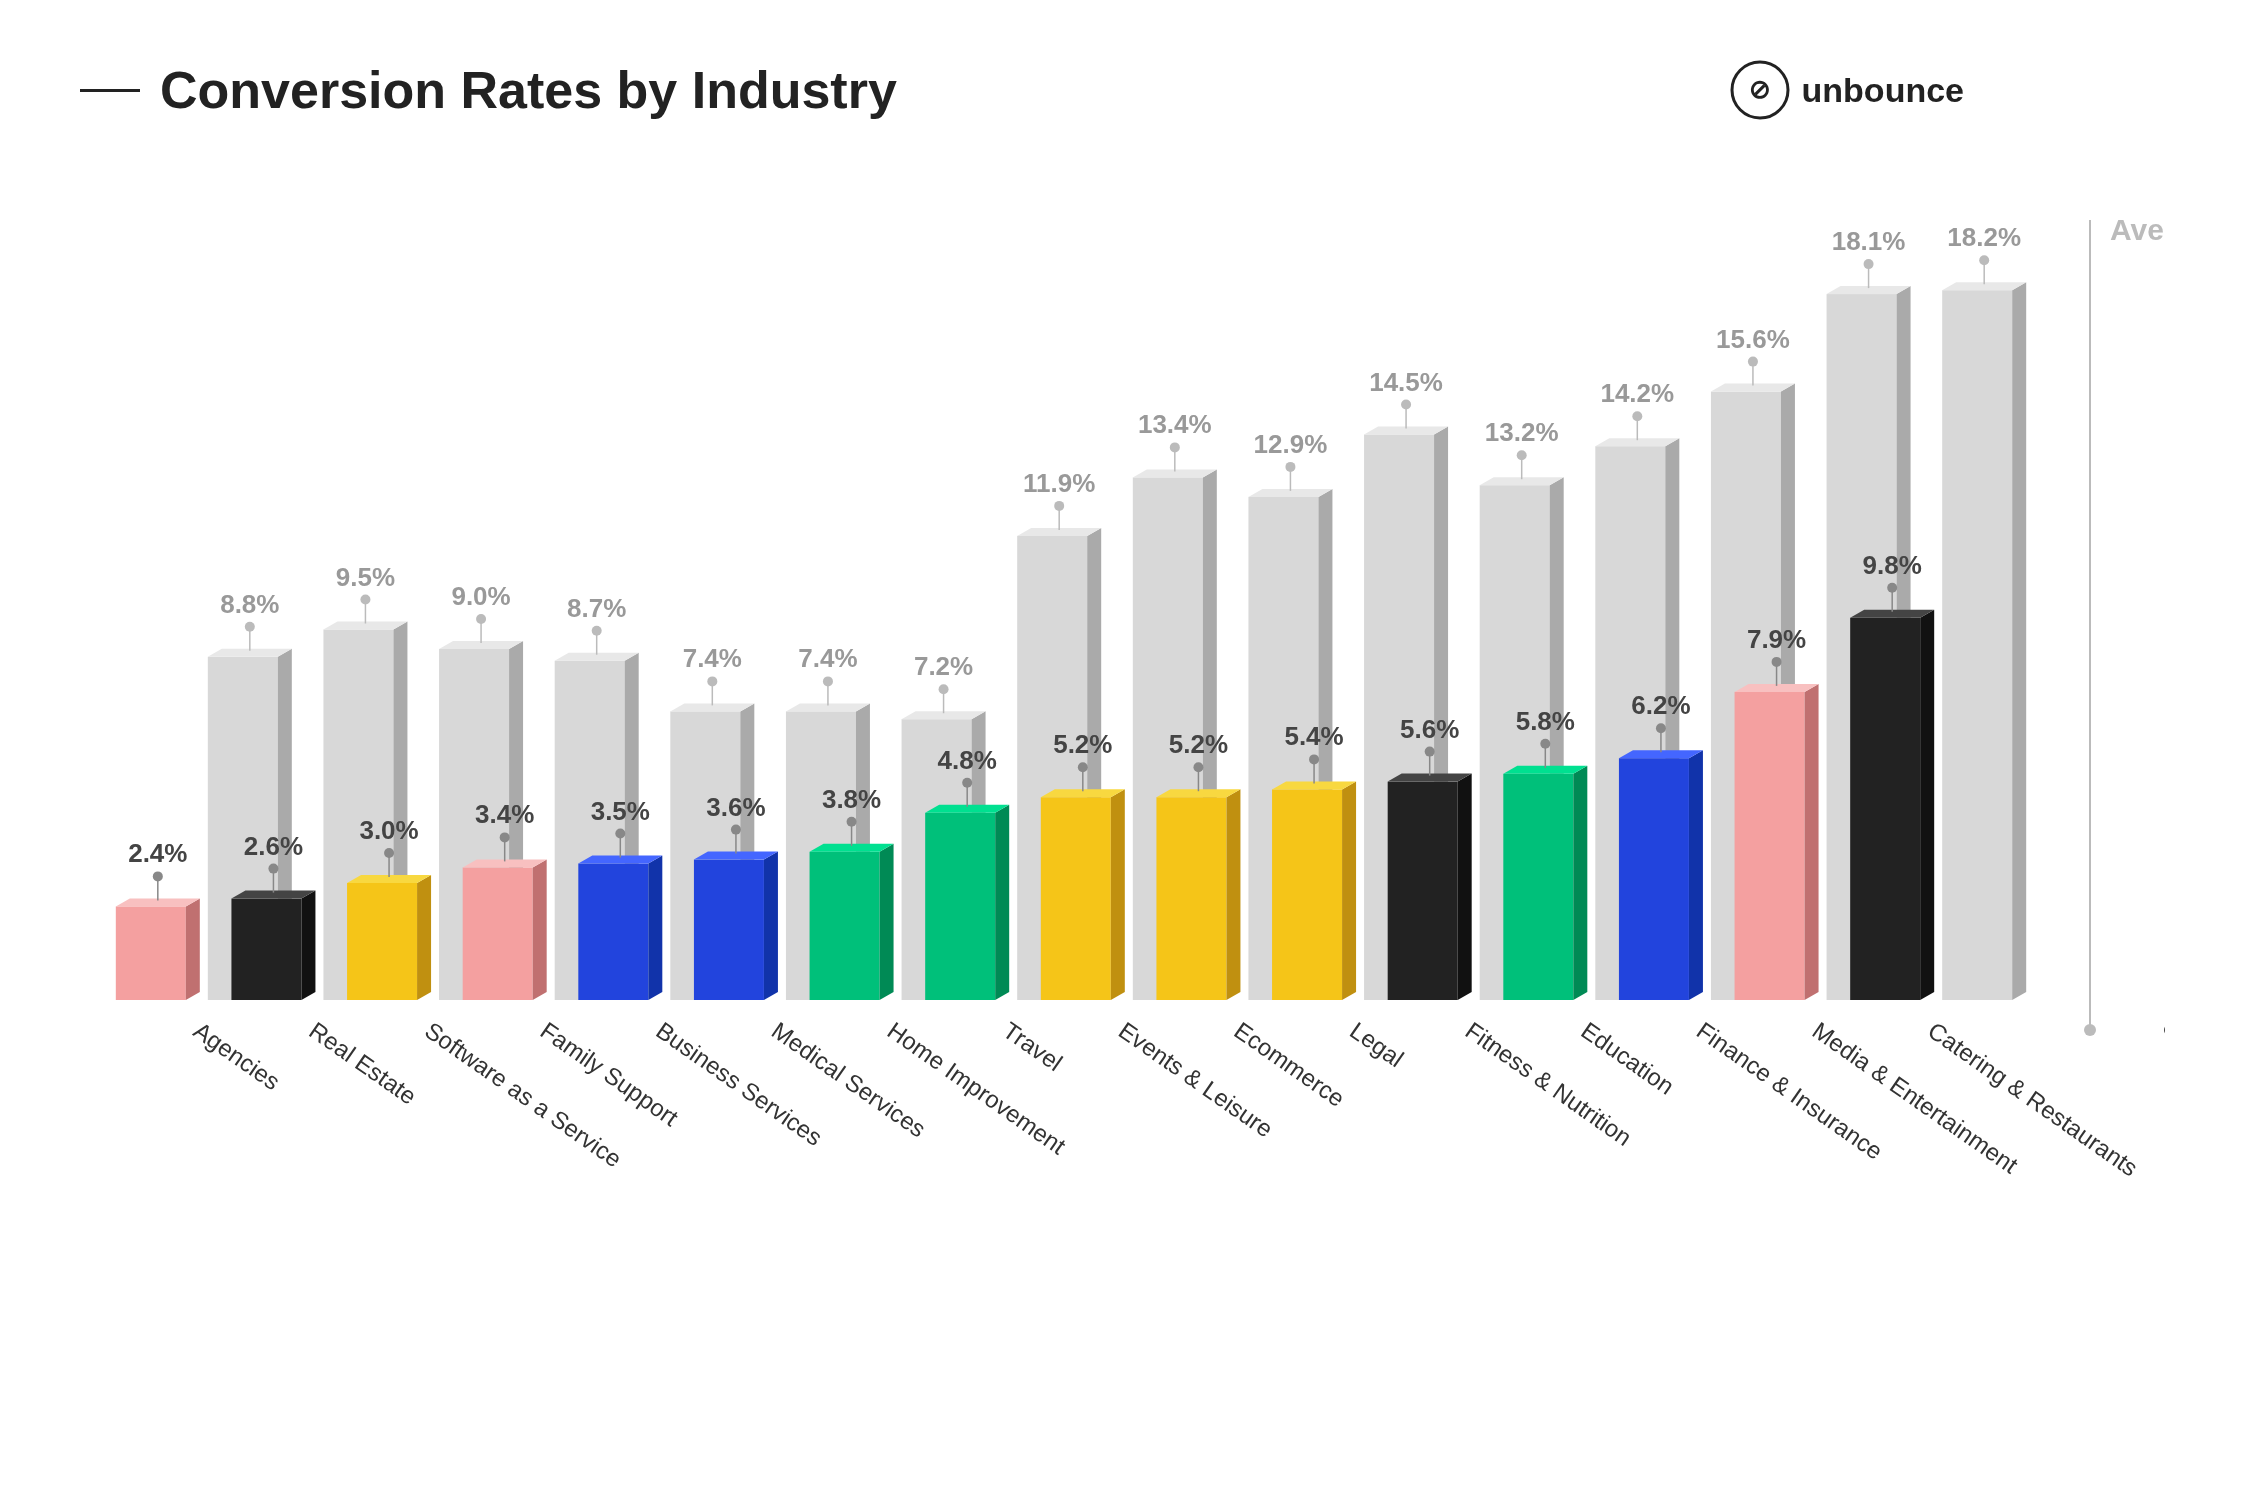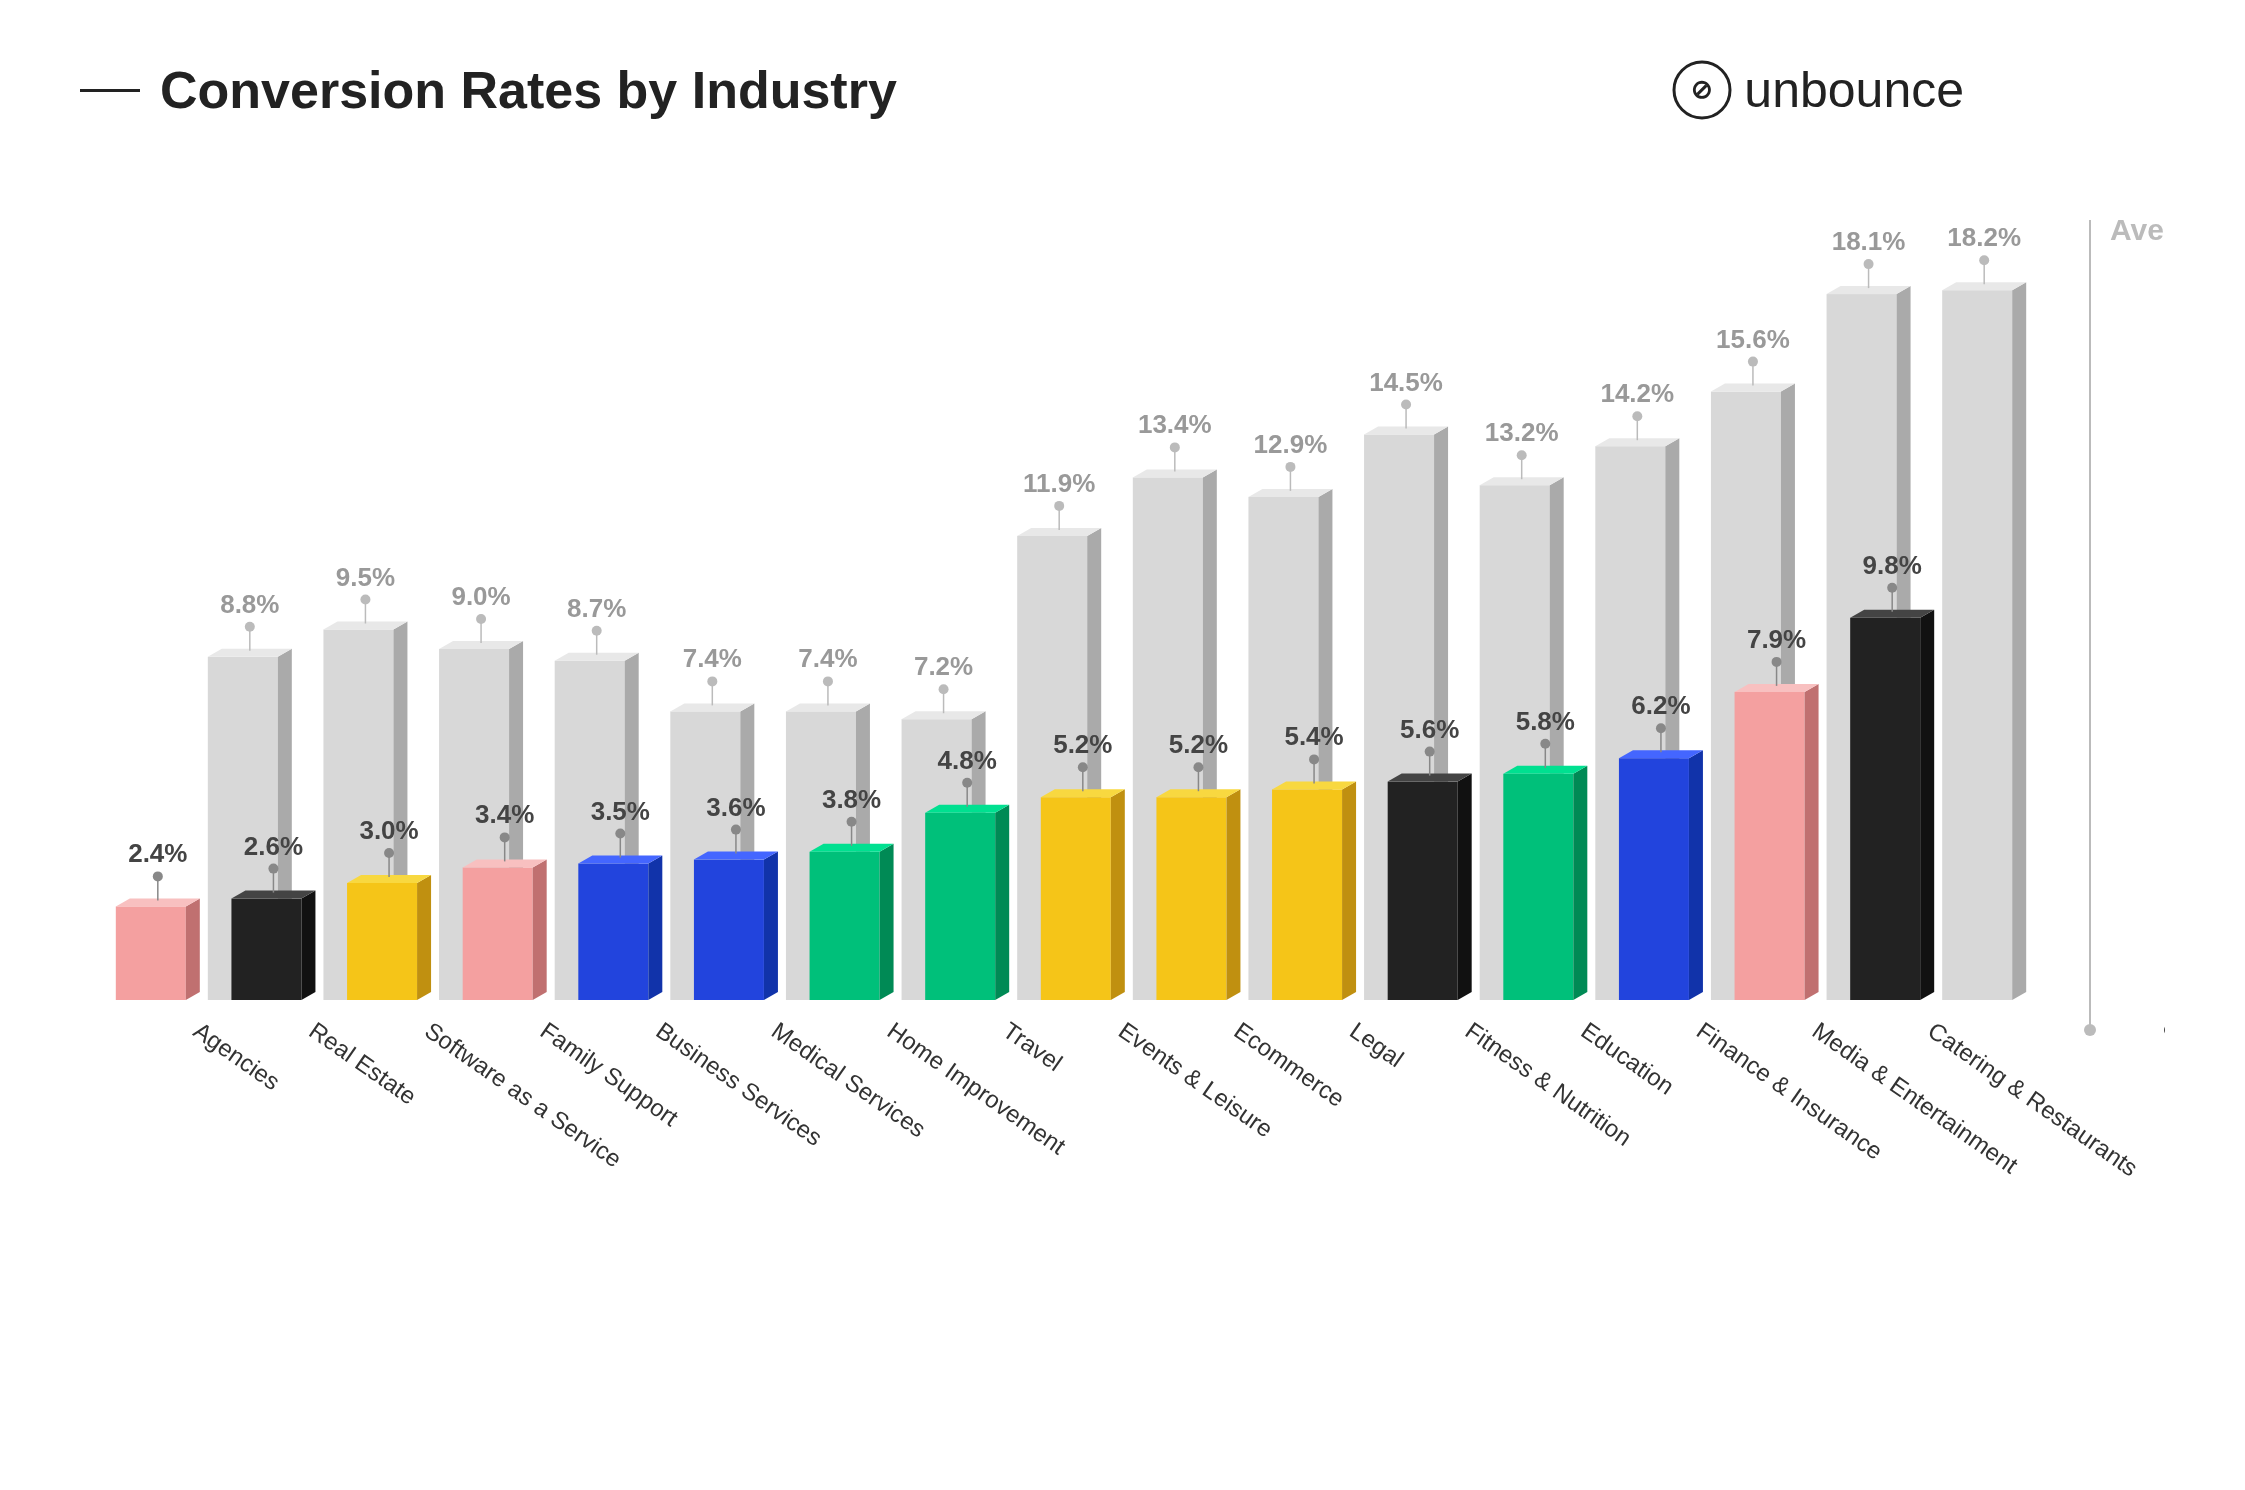--- a/index.html
+++ b/index.html
@@ -41,22 +41,22 @@
     .logo-area {
       display: flex;
       align-items: center;
       gap: 12px;
     }
     .logo-icon {
       width: 60px;
       height: 60px;
     }
     .logo-text {
-      font-size: 50px;
-      font-weight: 400;
+      font-size: 34px;
+      font-weight: 700;
       color: #222;
     }
   </style>
 </head>
 <body>
 
 <div class="chart-container">
 
   <div class="header">
     <div class="title-area">

